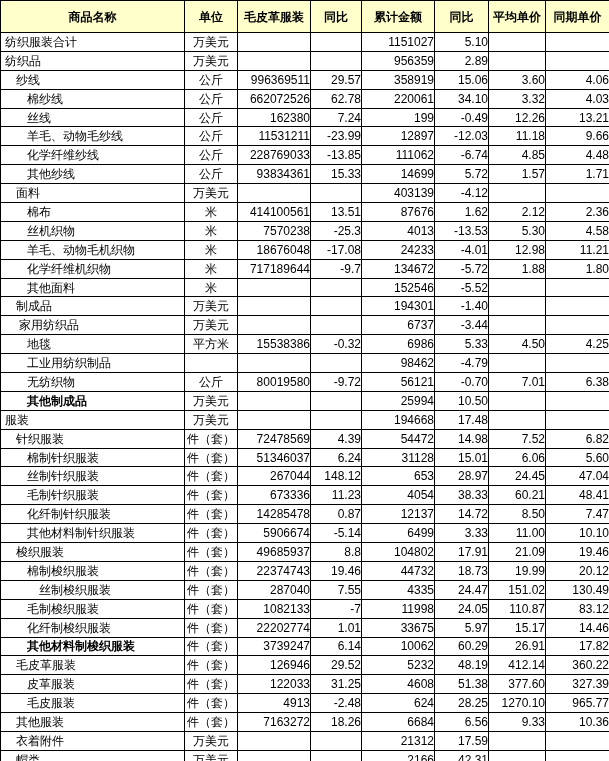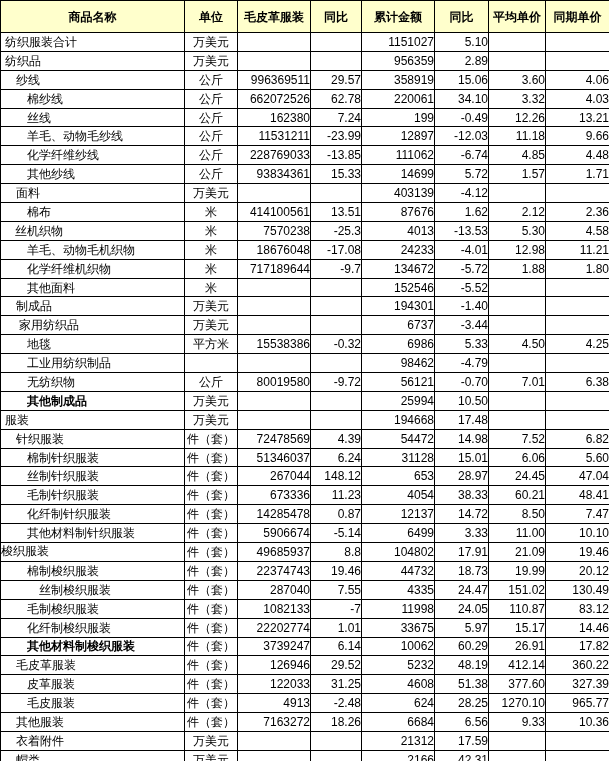--- a/index.html
+++ b/index.html
@@ -157,21 +157,21 @@
     <td class="c-name" style="padding-left: 26px;">棉布</td>
     <td class="c-unit">米</td>
     <td class="c-num">414100561</td>
     <td class="c-num">13.51</td>
     <td class="c-num">87676</td>
     <td class="c-num">1.62</td>
     <td class="c-num">2.12</td>
     <td class="c-num">2.36</td>
   </tr>
         <tr>
-    <td class="c-name" style="padding-left: 14px;">丝机织物</td>
+    <td class="c-name" style="padding-left: 26px;">丝机织物</td>
     <td class="c-unit">米</td>
     <td class="c-num">7570238</td>
     <td class="c-num">-25.3</td>
     <td class="c-num">4013</td>
     <td class="c-num">-13.53</td>
     <td class="c-num">5.30</td>
     <td class="c-num">4.58</td>
   </tr>
         <tr>
     <td class="c-name" style="padding-left: 26px;">羊毛、动物毛机织物</td>
@@ -327,21 +327,21 @@
     <td class="c-name" style="padding-left: 26px;">其他材料制针织服装</td>
     <td class="c-unit">件（套）</td>
     <td class="c-num">5906674</td>
     <td class="c-num">-5.14</td>
     <td class="c-num">6499</td>
     <td class="c-num">3.33</td>
     <td class="c-num">11.00</td>
     <td class="c-num">10.10</td>
   </tr>
         <tr>
-    <td class="c-name" style=" font-family: Liberation Mono, monospace;">梭织服装</td>
+    <td class="c-name" style="padding-left: 15px;">梭织服装</td>
     <td class="c-unit">件（套）</td>
     <td class="c-num">49685937</td>
     <td class="c-num">8.8</td>
     <td class="c-num">104802</td>
     <td class="c-num">17.91</td>
     <td class="c-num">21.09</td>
     <td class="c-num">19.46</td>
   </tr>
         <tr>
     <td class="c-name" style="padding-left: 26px;">棉制梭织服装</td>

